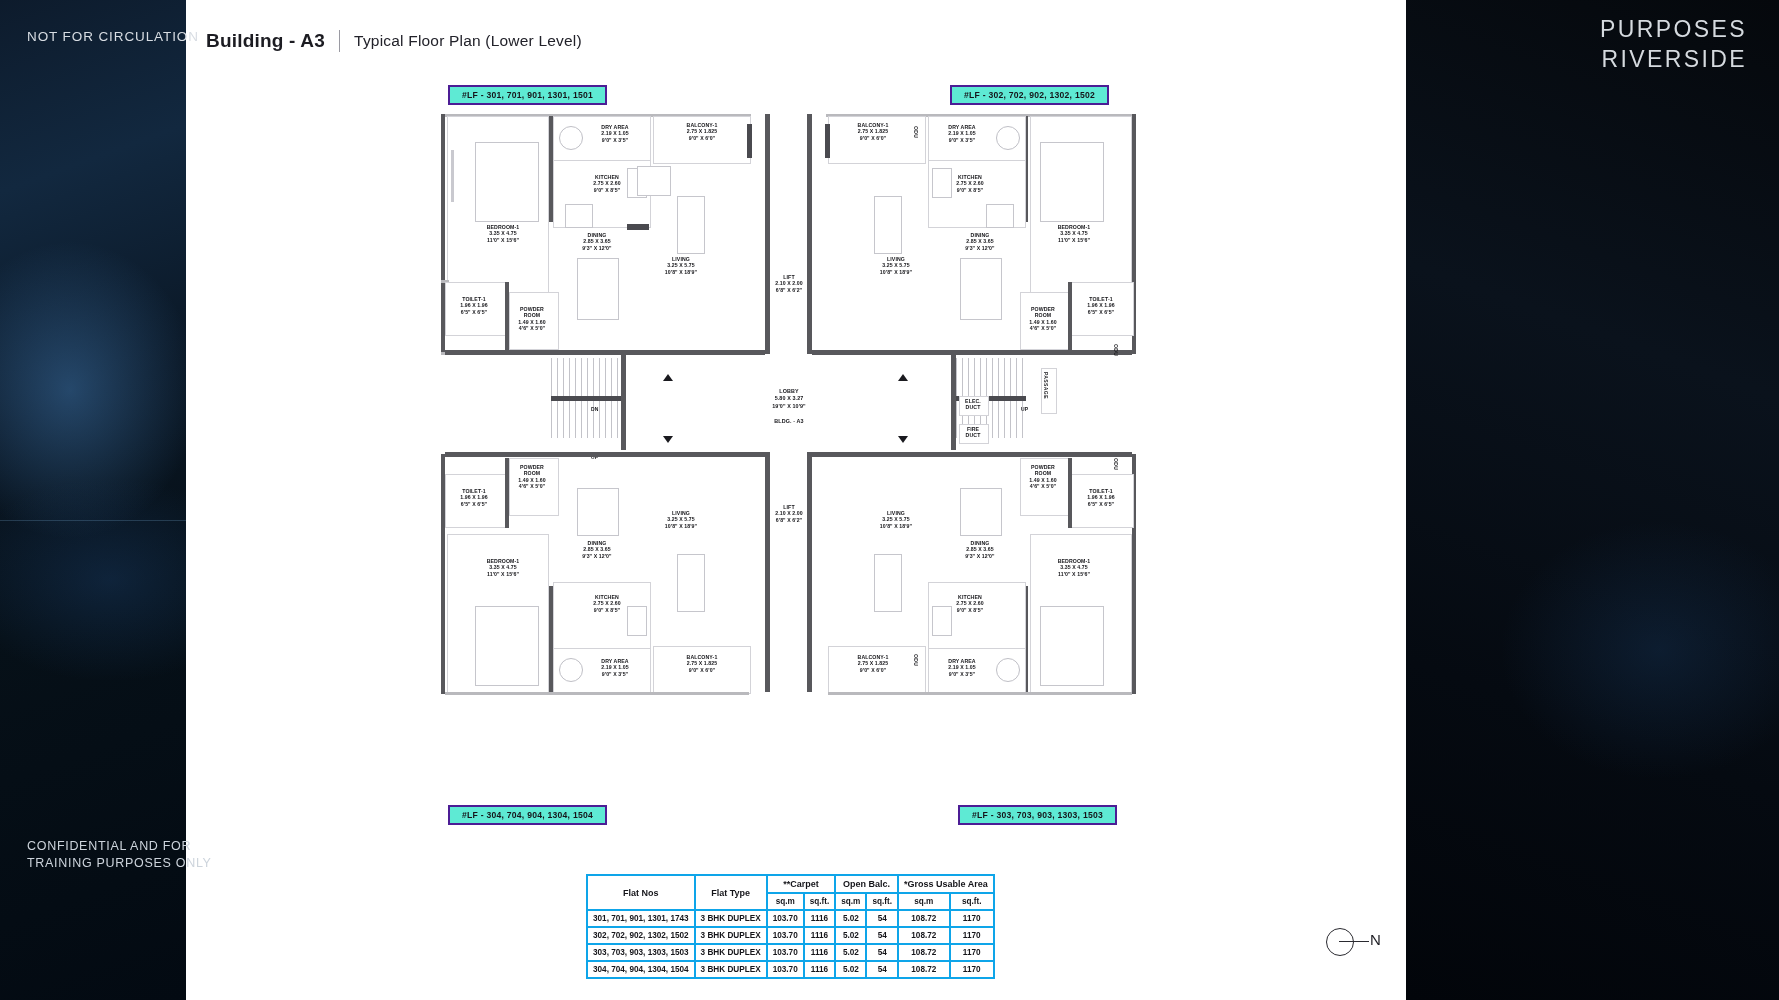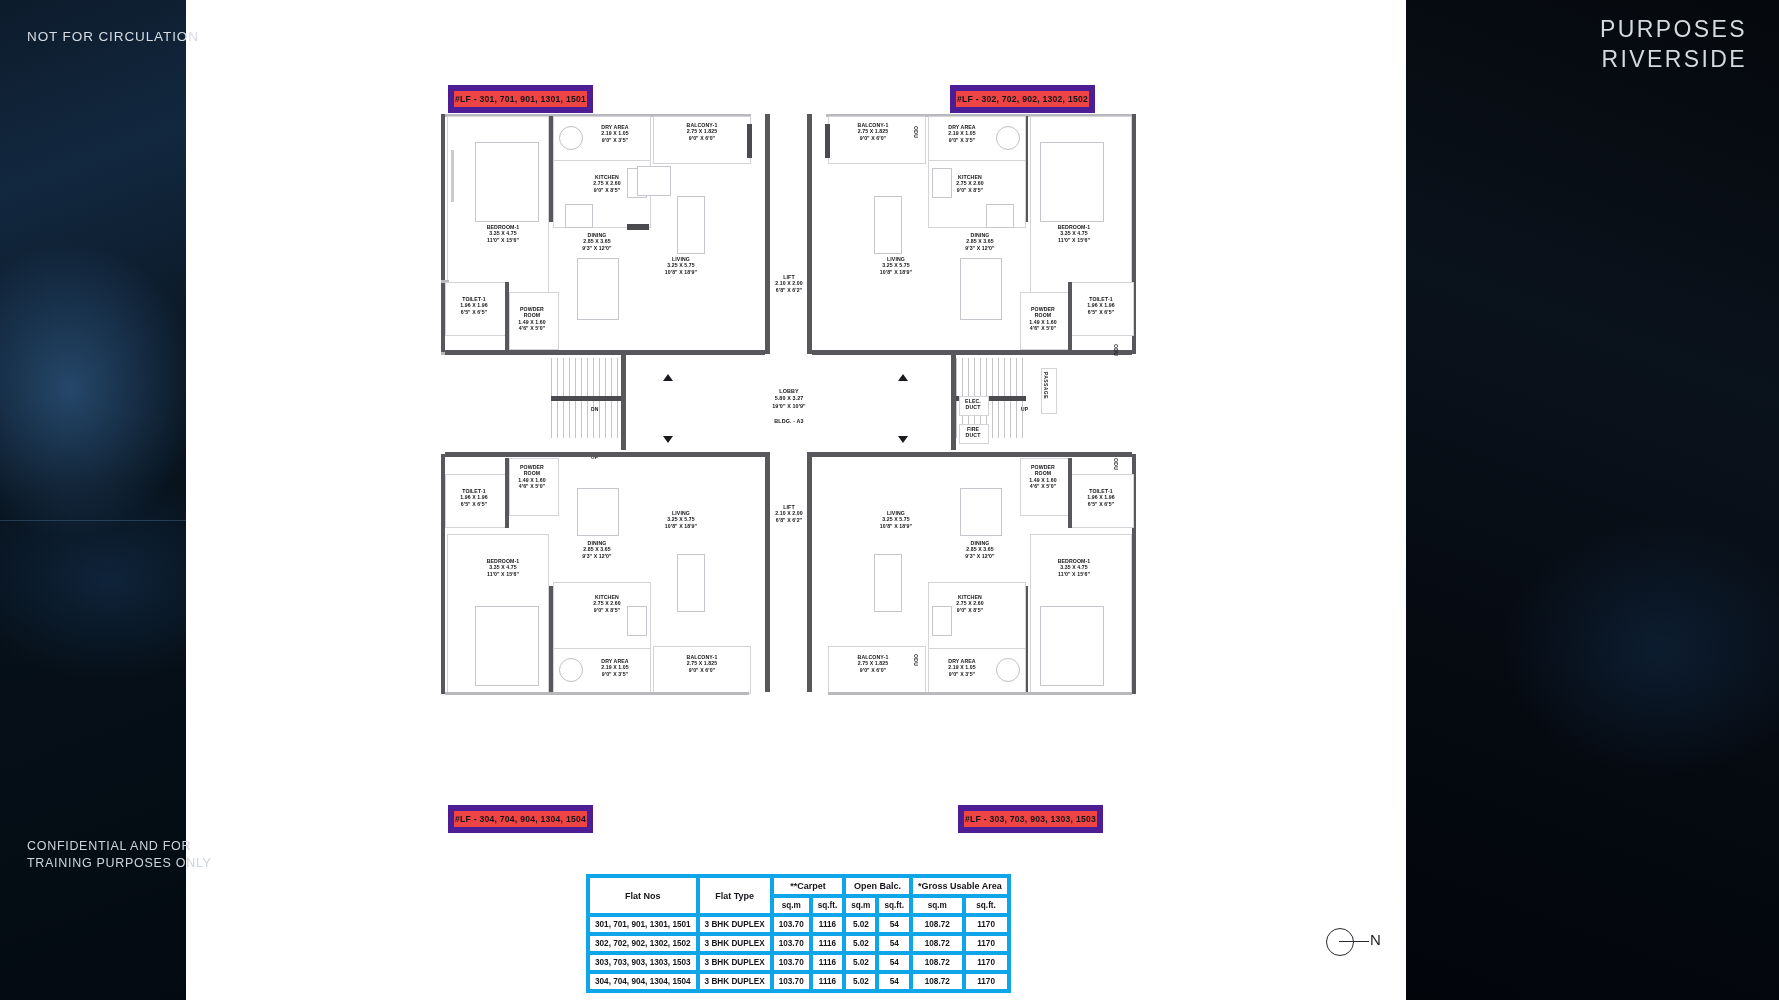--- a/index.html
+++ b/index.html
@@ -33,22 +33,22 @@
   
   #sheet{position:absolute;left:186px;top:0;width:1220px;height:1000px;background:#fff;}
 
   
   #hdr{position:absolute;left:20px;top:30px;display:flex;align-items:center;}
   #hdr .t1{font-size:19px;font-weight:bold;color:#1c1c22;letter-spacing:.2px;}
   #hdr .vline{width:1px;height:22px;background:#9a9aa2;margin:0 14px;}
   #hdr .t2{font-size:15.5px;color:#22222a;letter-spacing:.2px;}
 
   
-  .tag{position:absolute;background:#ef4444;border:6px solid #4c1d95;
-       font-size:8.6px;font-weight:bold;color:#15151a;padding:3px 1px;
+  .tag{position:absolute;background:#5eead4;border:2px solid #4c1d95;
+       font-size:8.6px;font-weight:bold;color:#15151a;padding:3px 12px;
        letter-spacing:.25px;white-space:nowrap;}
 
   
   #plan{position:absolute;left:255px;top:106px;width:695px;height:595px;}
   .wall{position:absolute;background:#58585c;}
   .wl{position:absolute;background:#b9b9bd;}
   .thin{position:absolute;background:#c9c9cf;}
   .room{position:absolute;border:1px solid #d3d3d8;background:#fff;}
   .lbl{position:absolute;text-align:center;font-size:5.2px;line-height:6.4px;
        color:#141418;font-weight:bold;letter-spacing:.1px;white-space:nowrap;}
@@ -61,21 +61,21 @@
   .arrow{position:absolute;width:0;height:0;border-left:5px solid transparent;
          border-right:5px solid transparent;border-bottom:7px solid #1a1a1f;}
   .arrowd{position:absolute;width:0;height:0;border-left:5px solid transparent;
           border-right:5px solid transparent;border-top:7px solid #1a1a1f;}
   .tiny{position:absolute;font-size:5px;font-weight:bold;color:#18181c;letter-spacing:.2px;}
   .vtext{position:absolute;font-size:5px;font-weight:bold;color:#18181c;
          writing-mode:vertical-rl;letter-spacing:.4px;}
 
   
   #tbl{position:absolute;left:400px;top:874px;border-collapse:collapse;}
-  #tbl td,#tbl th{border:4px solid #0ea5e9;font-size:8.2px;color:#15151a;
+  #tbl td,#tbl th{border:2px solid #0ea5e9;font-size:8.2px;color:#15151a;
     padding:3px 5px;text-align:center;font-weight:bold;white-space:nowrap;}
   #tbl th{font-size:9px;}
   #tbl td.fn{text-align:center;}
 
   
   #compass{position:absolute;left:1140px;top:925px;width:56px;height:34px;}
   #compass .circ{position:absolute;left:0;top:3px;width:26px;height:26px;
      border:1.4px solid #2a2a30;border-radius:50%;}
   #compass .ln{position:absolute;left:13px;top:16px;width:30px;height:1.4px;background:#2a2a30;}
   #compass .nn{position:absolute;left:44px;top:6px;font-size:15px;color:#1c1c22;}
@@ -97,20 +97,25 @@
 <div id="right-panel">
   <div class="rglow"></div>
 </div>
 <div class="brand">
   <div>PURPOSES</div>
   <div>RIVERSIDE</div>
 </div>
 
 <div id="sheet">
 
+  <div id="hdr">
+    <div class="t1">Building - A3</div>
+    <div class="vline"></div>
+    <div class="t2">Typical Floor Plan  (Lower Level)</div>
+  </div>
 
   <div class="tag" style="left:262px;top:85px;">#LF - 301, 701, 901, 1301, 1501</div>
   <div class="tag" style="left:764px;top:85px;">#LF - 302, 702, 902, 1302, 1502</div>
   <div class="tag" style="left:262px;top:805px;">#LF - 304, 704, 904, 1304, 1504</div>
   <div class="tag" style="left:772px;top:805px;">#LF - 303, 703, 903, 1303, 1503</div>
 
   <div id="plan">
 
     <div class="wall" style="left:0;top:8px;width:4px;height:240px;"></div>
     <div class="wl" style="left:4px;top:8px;width:206px;height:3px;"></div>
@@ -432,21 +437,21 @@
         <td>sq.m</td>
         <td>sq.ft.</td>
         <td>sq.m</td>
         <td>sq.ft.</td>
         <td>sq.m</td>
         <td>sq.ft.</td>
       </tr>
     </thead>
     <tbody>
       <tr>
-        <td class="fn">301, 701, 901, 1301, 1501</td>
+        <td class="fn">301, 701, 901, 1301, 1743</td>
         <td>3 BHK DUPLEX</td>
         <td>103.70</td>
         <td>1116</td>
         <td>5.02</td>
         <td>54</td>
         <td>108.72</td>
         <td>1170</td>
       </tr>
       <tr>
         <td class="fn">302, 702, 902, 1302, 1502</td>

